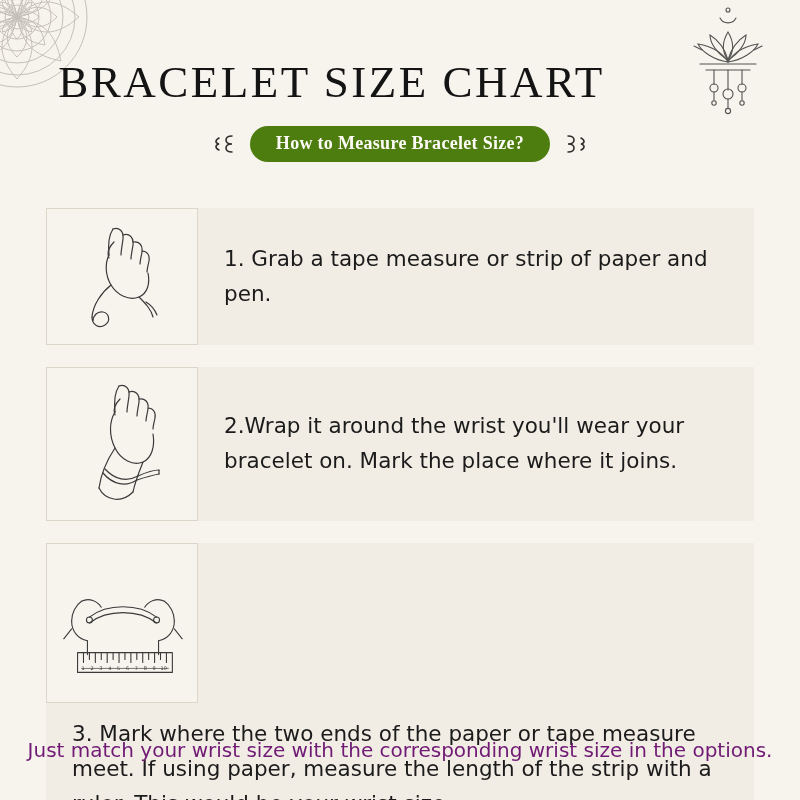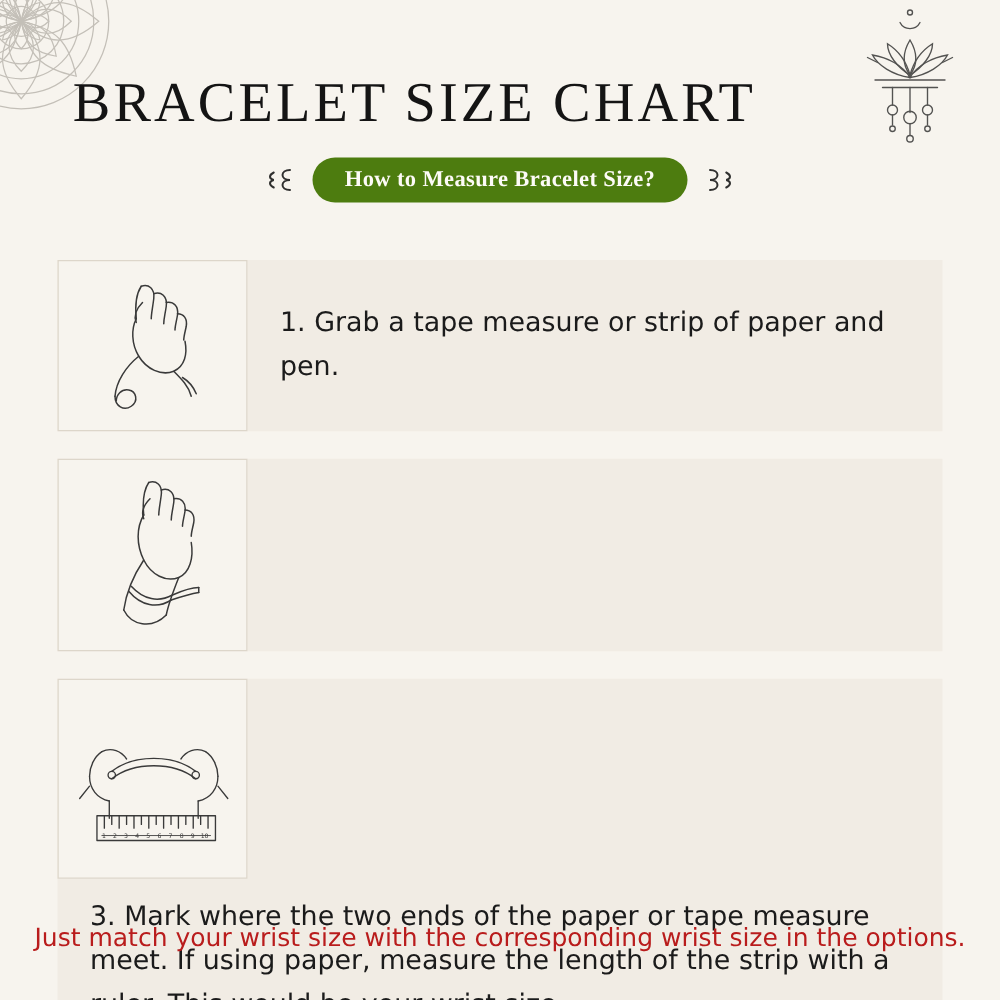--- a/index.html
+++ b/index.html
@@ -128,21 +128,21 @@
   .step3 .step-thumb, .step3 { min-height: 160px; flex-direction: column; }
 
   
   .footer {
     position: absolute;
     bottom: 38px;
     left: 0;
     width: 800px;
     text-align: center;
     font-size: 20px;
-    color: #b91c1c;
+    color: #701a75;
     font-family: "DejaVu Sans", sans-serif;
   }
 </style>
 </head>
 <body>
 
 <div class="page">
 
   <div class="mandala">
     <svg viewBox="0 0 150 150" width="150" height="150">
@@ -289,20 +289,23 @@
             <path d="M58 101 C68 112 80 114 91 108"></path>
             <path d="M56 105 C66 117 79 119 90 112"></path>
             <path d="M91 108 C100 104 106 102 112 102"></path>
             <path d="M90 112 C99 109 106 107 112 106"></path>
             <path d="M112 102 L112 106"></path>
 
             <path d="M52 120 C58 132 74 136 86 124"></path>
           </g>
         </svg>
       </div>
+      <div class="step-text">
+        <span>2.Wrap it around the wrist you'll wear your bracelet on. Mark the place where it joins.</span>
+      </div>
     </div>
 
     <div class="step step3">
       <div class="step-thumb">
         <svg viewBox="0 0 150 160" width="150" height="160">
           <g fill="none" stroke="#3a3a3a" stroke-width="1.1" stroke-linecap="round" stroke-linejoin="round">
 
             <path d="M34 58 C28 62 24 70 24 78"></path>
             <path d="M34 58 C42 54 50 58 54 64"></path>
             <path d="M24 78 C24 88 30 96 40 98"></path>

